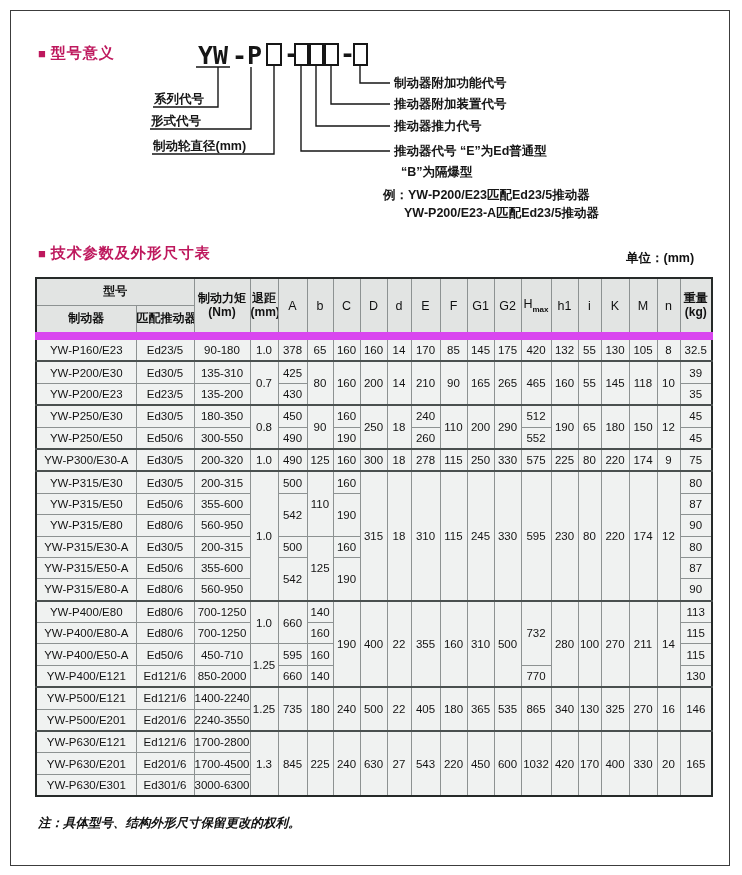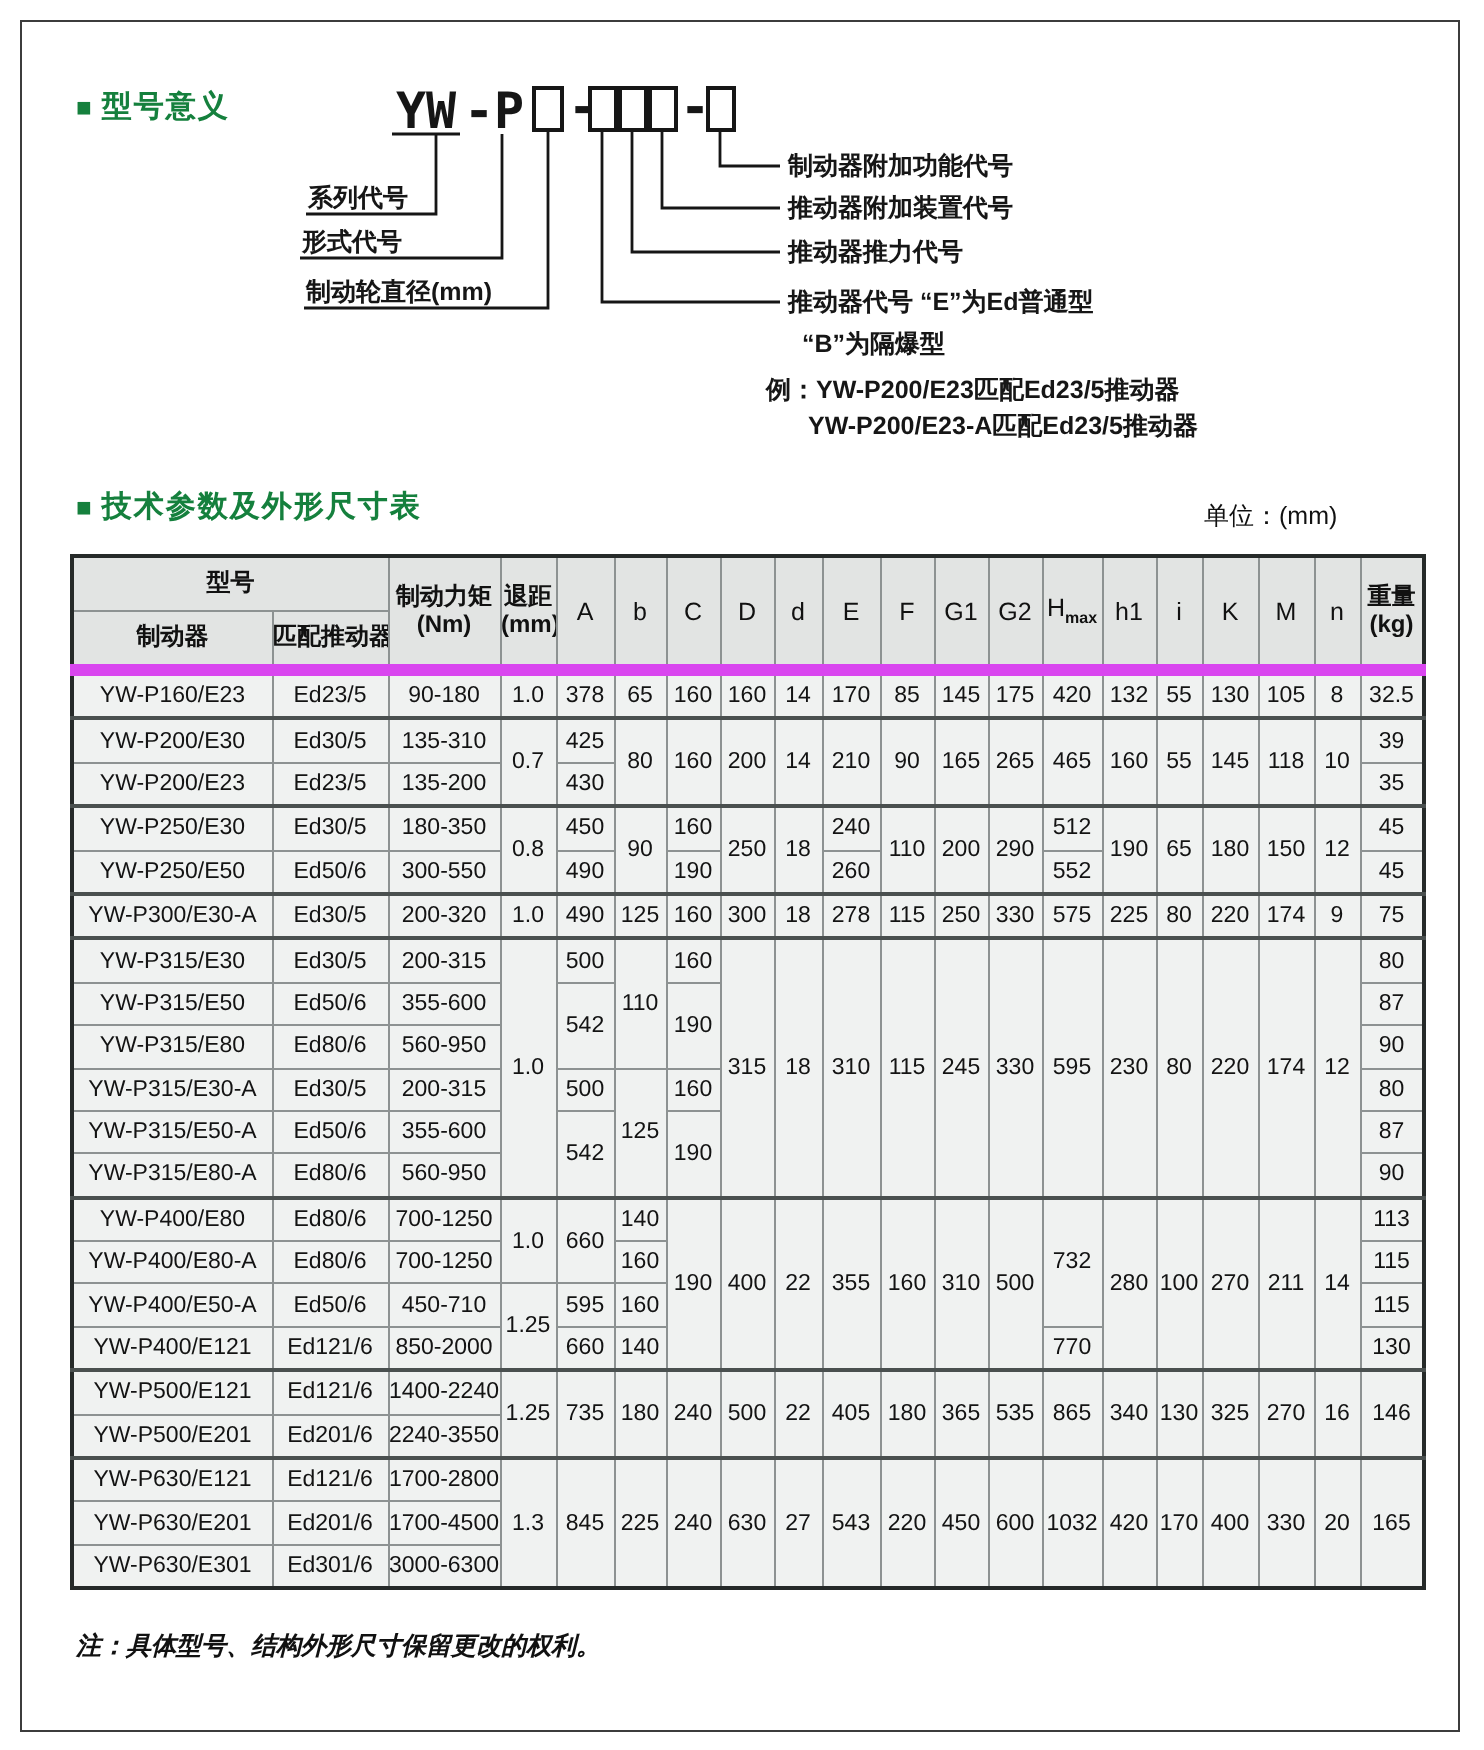--- a/index.html
+++ b/index.html
@@ -7,28 +7,28 @@
     width:742px; height:875px; position:relative;
     background:#ffffff; color:#111;
     font-family:"Liberation Sans", sans-serif;
     overflow:hidden;
   }
   .frame {
     position:absolute; left:10px; top:10px; width:718px; height:854px;
     border:1.5px solid #3c3c3c; background:#fff;
   }
   .sec-title {
-    position:absolute; font-size:15px; font-weight:bold; color:#15803d;
+    position:absolute; font-size:15px; font-weight:bold; color:#be185d;
     letter-spacing:1px; white-space:nowrap;
   }
   #title1 { left:38px; top:44px; }
   #title2 { left:38px; top:244px; }
   .sec-title .marker { font-size:13px; margin-right:4px; }
   #unit-label {
-    position:absolute; left:602px; top:250px; font-size:12.5px; font-weight:normal;
+    position:absolute; left:626px; top:250px; font-size:12.5px; font-weight:bold;
   }
   #note {
     position:absolute; left:38px; top:815px; font-size:12.5px; font-weight:600;font-style:italic;
   }
   
   #diagram { position:absolute; left:20px; top:36px; }
   #diagram text { fill:#161616; }
   .formula-text {
     font-family:"DejaVu Sans Mono", monospace;
     font-size:25px; font-weight:bold;
@@ -49,21 +49,21 @@
   }
   #spec-table th {
     background:#e2e4e3; height:26px; font-size:12px; font-weight:bold; line-height:1.12;
   }
   #spec-table th.dim { font-weight:normal; font-size:12.5px; }
   #spec-table th sub { font-size:8px; font-weight:bold; }
   #spec-table td {
     background:#f0f2f1; height:20.4px; font-size:11.5px; color:#131313;
   }
   #spec-table tbody tr.group-start td { border-top:2px solid #4a504f; }
-  #spec-table tbody tr:first-child td { border-top:6px solid #d946ef; }
+  #spec-table tbody tr:first-child td { border-top:8px solid #d946ef; }
 </style>
 </head>
 <body>
 
 <div class="frame"></div>
 
 <div id="title1" class="sec-title">
   <span class="marker">■</span><span>型号意义</span>
 </div>
 

